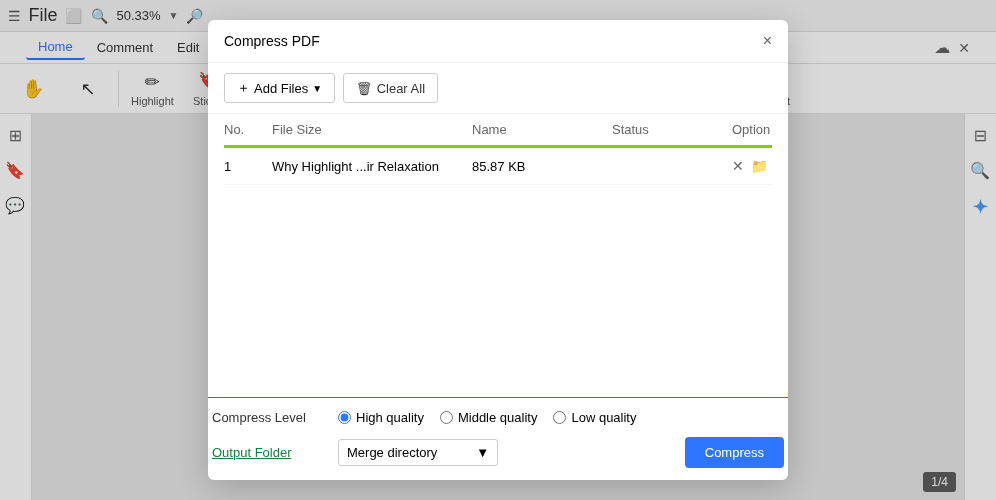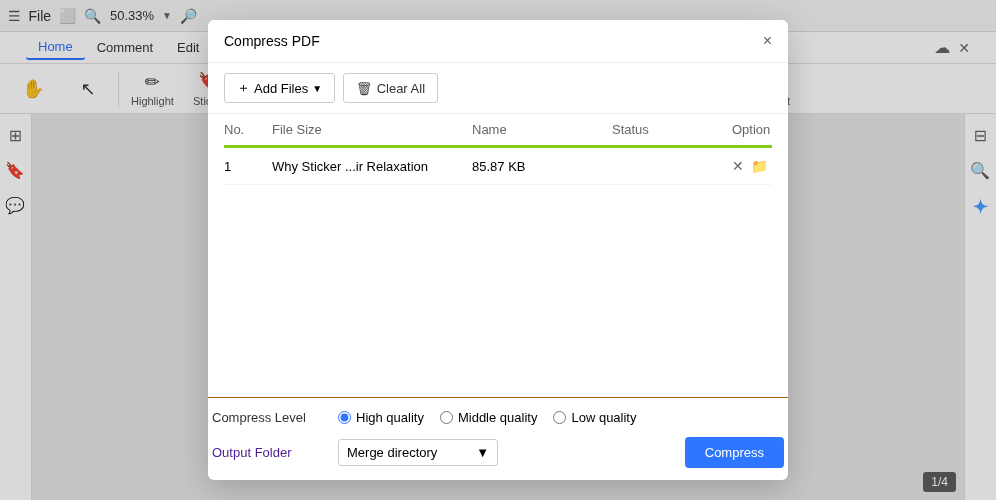--- a/index.html
+++ b/index.html
@@ -102,37 +102,37 @@
     .icon-btn { cursor: pointer; color: #666; font-size: 14px; }
 
     
     .dialog-bottom { padding: 12px 4px; border-top: 1px solid #a16207; }
     .compress-level { display: flex; align-items: center; gap: 16px; margin-bottom: 12px; }
     .compress-level-label { font-size: 13px; color: #333; min-width: 110px; }
     .radio-group { display: flex; align-items: center; gap: 16px; }
     .radio-item { display: flex; align-items: center; gap: 5px; font-size: 13px; cursor: pointer; }
     .radio-item input[type=radio] { accent-color: #2e75ff; }
     .output-folder { display: flex; align-items: center; gap: 16px; }
-    .output-folder-label { font-size: 13px; color: #4c1d95; min-width: 110px; }
+    .output-folder-label { font-size: 13px; color: #15803d; min-width: 110px; text-decoration: underline; }
     .folder-select {
       display: flex; align-items: center; border: 1px solid #ccc; border-radius: 3px;
       padding: 5px 8px; font-size: 13px; min-width: 160px; background: #fff; cursor: pointer;
       justify-content: space-between;
     }
     .btn-compress {
       margin-left: auto; background: #2e75ff; color: #fff; border: none; border-radius: 4px;
       padding: 8px 20px; font-size: 13px; cursor: pointer;
     }
   </style>
 </head>
 <body>
 
 <div class="title-bar">
   <span style="font-size:14px;color:#555;cursor:pointer;">☰</span>
-  <span style="font-size:14px;color:#333;cursor:pointer;">File</span>
+  <span style="font-size:18px;color:#333;cursor:pointer;">File</span>
   <span style="color:#999;font-size:14px;cursor:pointer;">⬜</span>
   <span style="color:#999;font-size:14px;cursor:pointer;">🔍</span>
   <span style="font-size:13px;color:#333;">50.33%</span>
   <span style="font-size:10px;color:#666;cursor:pointer;">▼</span>
   <span style="color:#999;font-size:14px;cursor:pointer;">🔎</span>
 </div>
 
 <div class="menu-bar">
   <span class="menu-item active">Home</span>
   <span class="menu-item">Comment</span>
@@ -241,21 +241,21 @@
     <div class="dialog-table">
       <div class="table-header">
         <span>No.</span>
         <span>File Size</span>
         <span>Name</span>
         <span>Status</span>
         <span>Option</span>
       </div>
       <div class="table-row">
         <span>1</span>
-        <span>Why Sticker ...ir Relaxation</span>
+        <span>Why Highlight ...ir Relaxation</span>
         <span>85.87 KB</span>
         <span></span>
         <div class="table-option">
           <span class="icon-btn">✕</span>
           <span class="icon-btn">📁</span>
         </div>
       </div>
     </div>
 
     <div style="flex:1;"></div>

